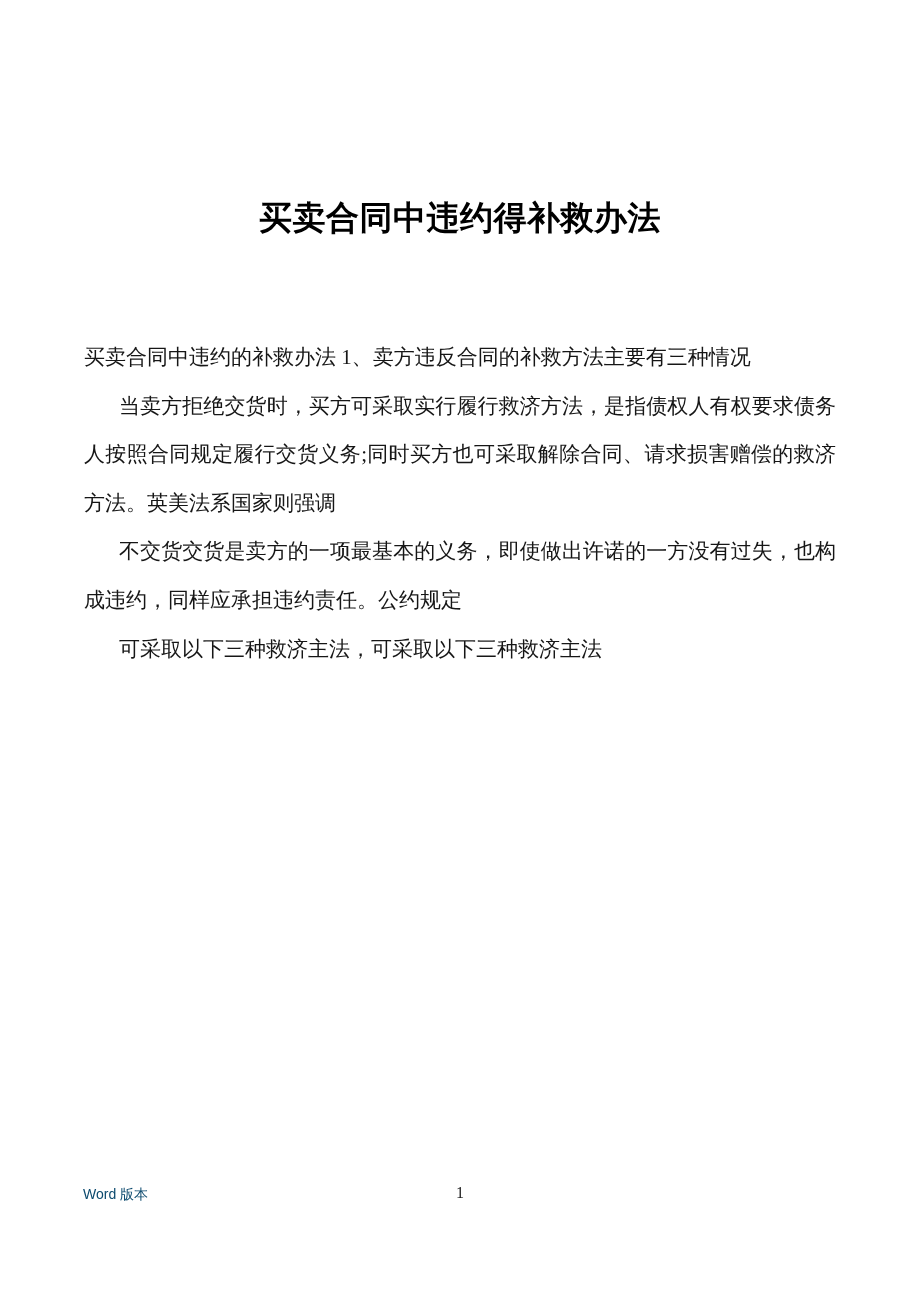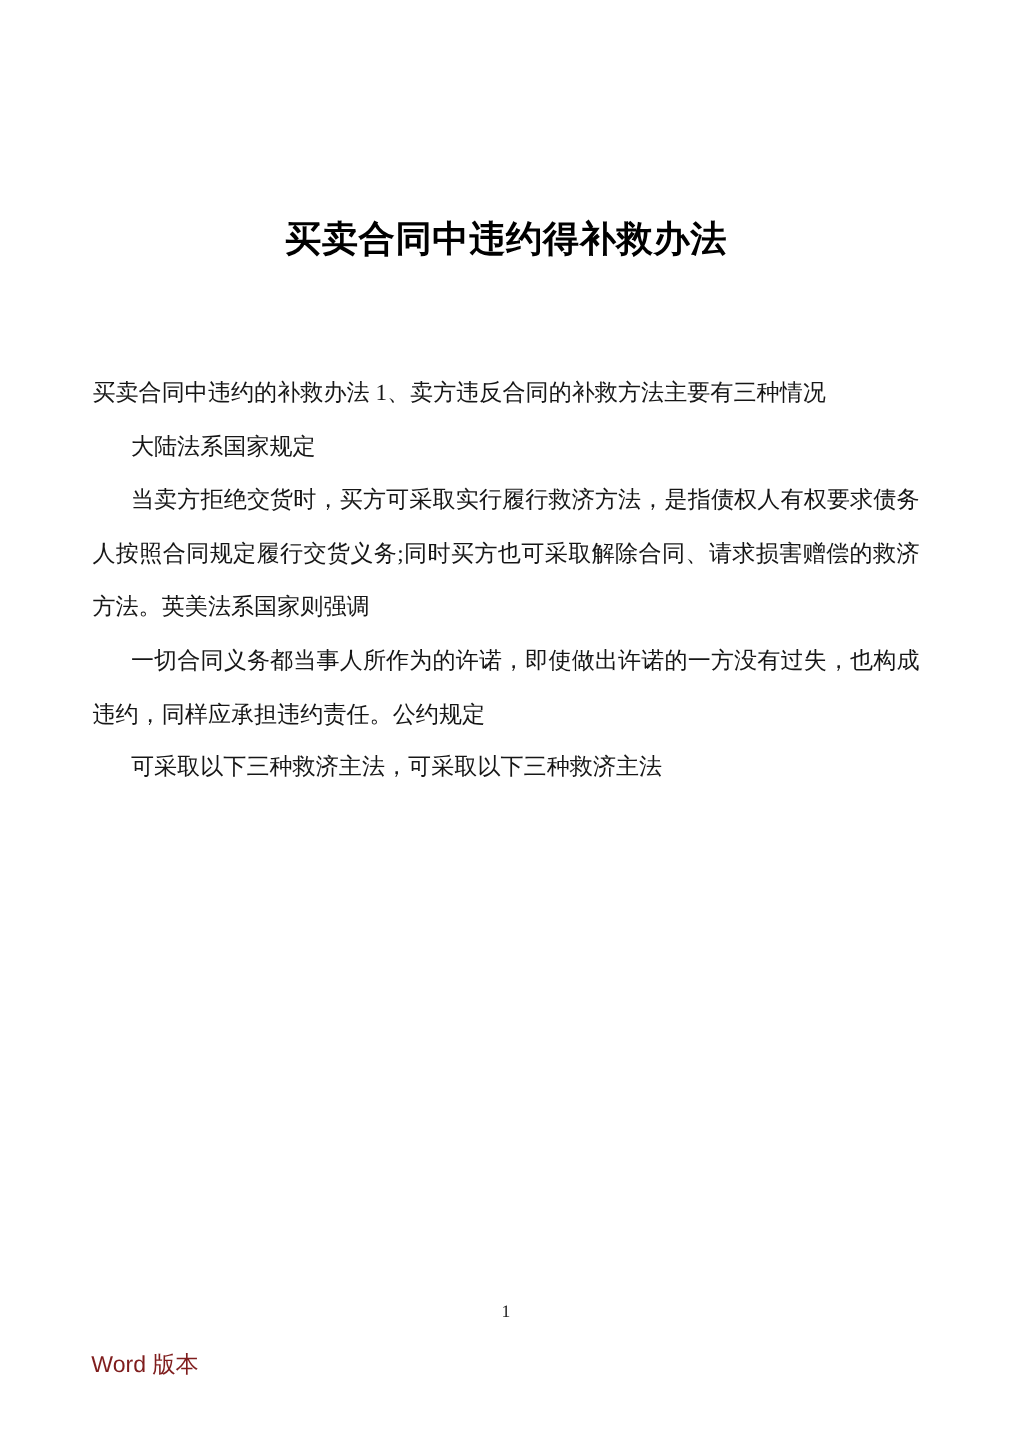--- a/index.html
+++ b/index.html
@@ -43,24 +43,23 @@
     padding: 0;
     font-family: Liberation Serif, serif;
   }
   .doc-body p.indent {
     text-indent: 35px;
   }
   .footer-left {
     position: absolute;
     left: 83px;
     top: 1186px;
-    font-size: 21px;
+    font-size: 14px;
     font-family: "Liberation Sans", "DejaVu Sans", sans-serif;
-    color: #7f1d1d;
-    margin-top: 40px;
+    color: #0c4a6e;
   }
   .footer-page {
     position: absolute;
     left: 0;
     right: 0;
     top: 1184px;
     text-align: center;
     font-size: 16px;
     font-family: "Liberation Serif", "DejaVu Serif", serif;
     color: #222222;
@@ -68,23 +67,22 @@
 </style>
 </head>
 <body>
 
 <div class="page">
 
   <div class="doc-title">买卖合同中违约得补救办法</div>
 
   <div class="doc-body">
     <p>买卖合同中违约的补救办法 1、卖方违反合同的补救方法主要有三种情况</p>
-    <p class="indent">大陆法系国家规定</p>
     <p class="indent">当卖方拒绝交货时，买方可采取实行履行救济方法，是指债权人有权要求债务人按照合同规定履行交货义务;同时买方也可采取解除合同、请求损害赠偿的救济方法。英美法系国家则强调</p>
-    <p class="indent">一切合同义务都当事人所作为的许诺，即使做出许诺的一方没有过失，也构成违约，同样应承担违约责任。公约规定</p>
+    <p class="indent">不交货交货是卖方的一项最基本的义务，即使做出许诺的一方没有过失，也构成违约，同样应承担违约责任。公约规定</p>
     <p class="indent">可采取以下三种救济主法，可采取以下三种救济主法</p>
   </div>
 
   <div class="footer-left">Word 版本</div>
 
   <div class="footer-page">1</div>
 
 </div>
 
 </body></html>

